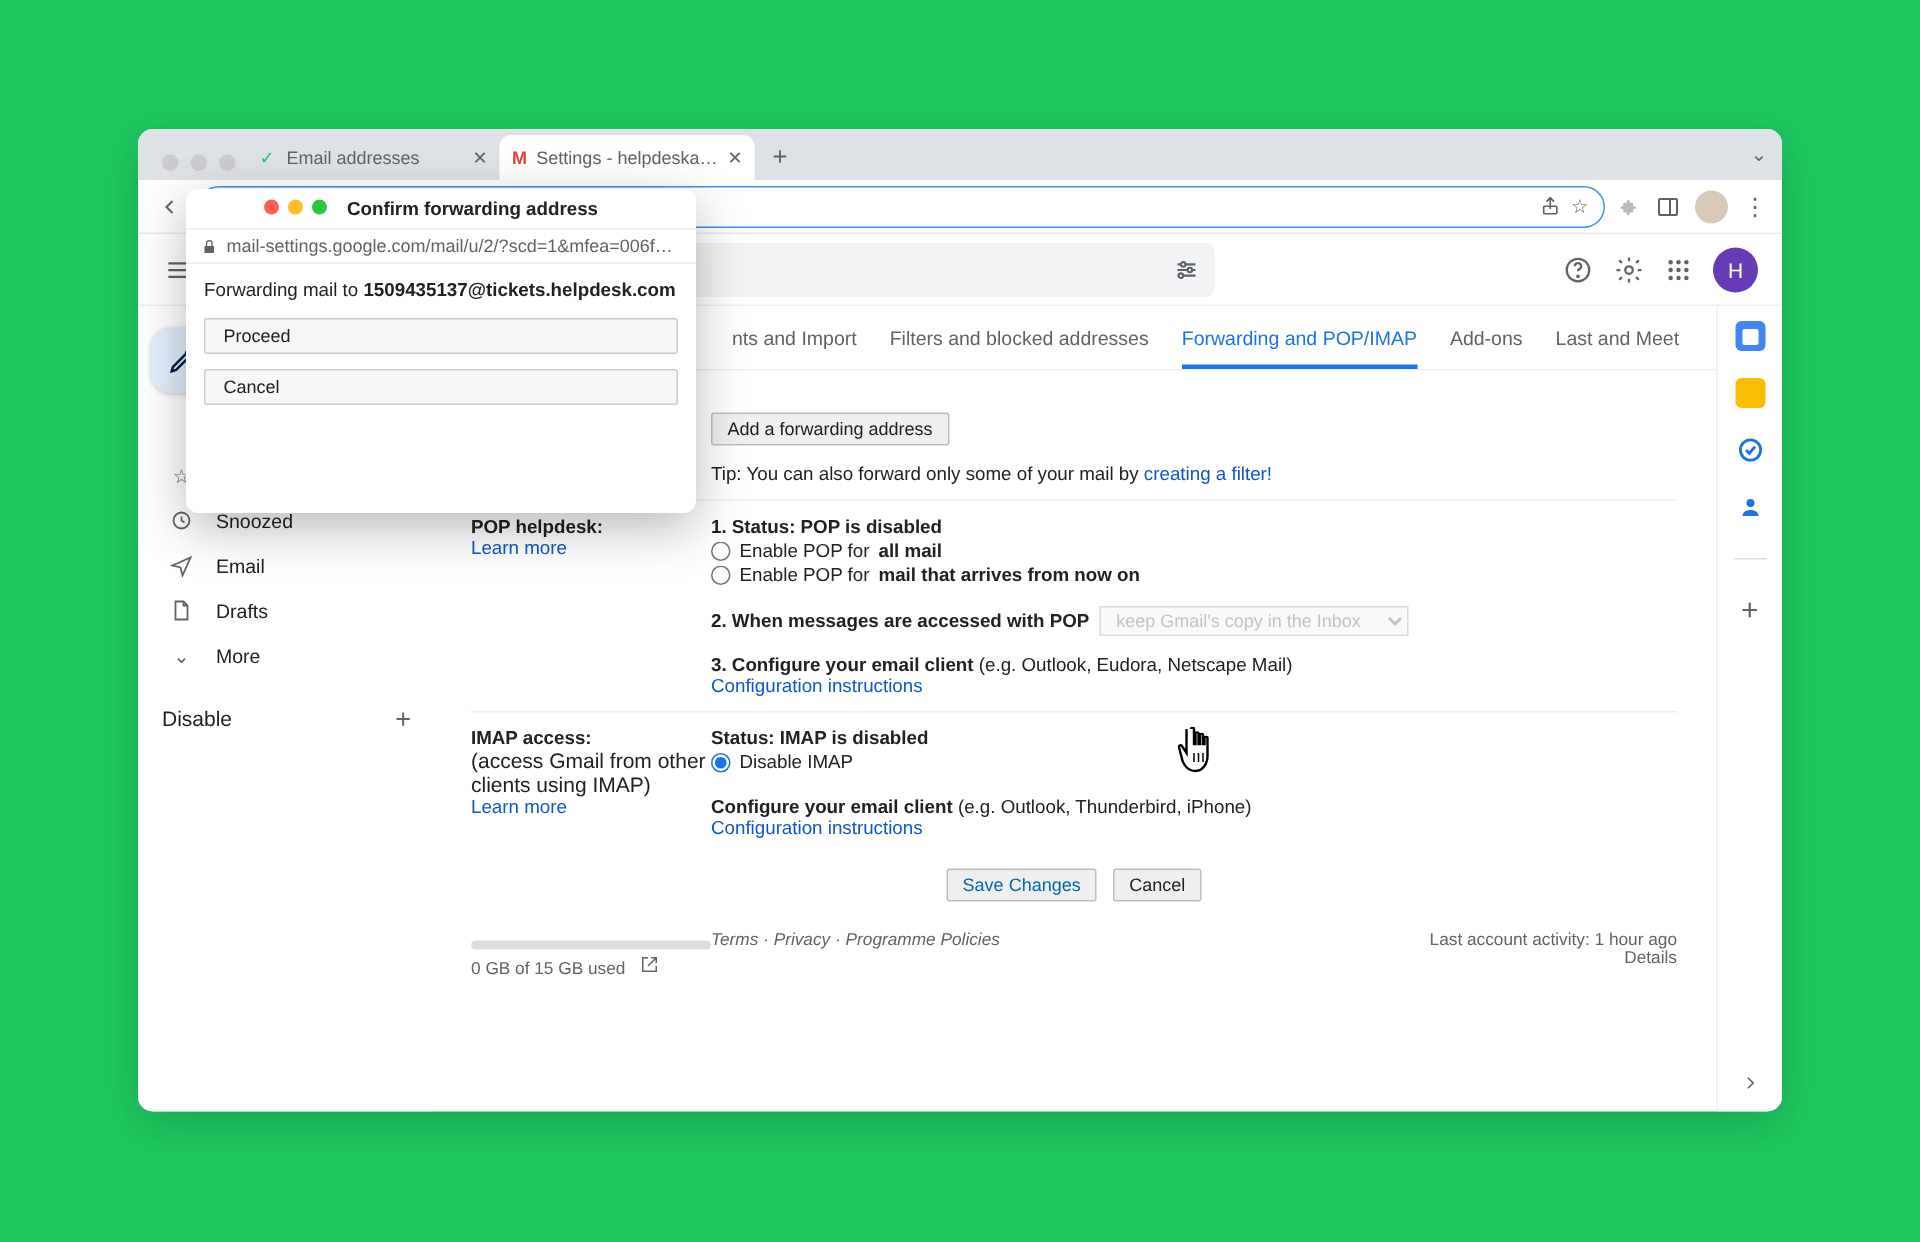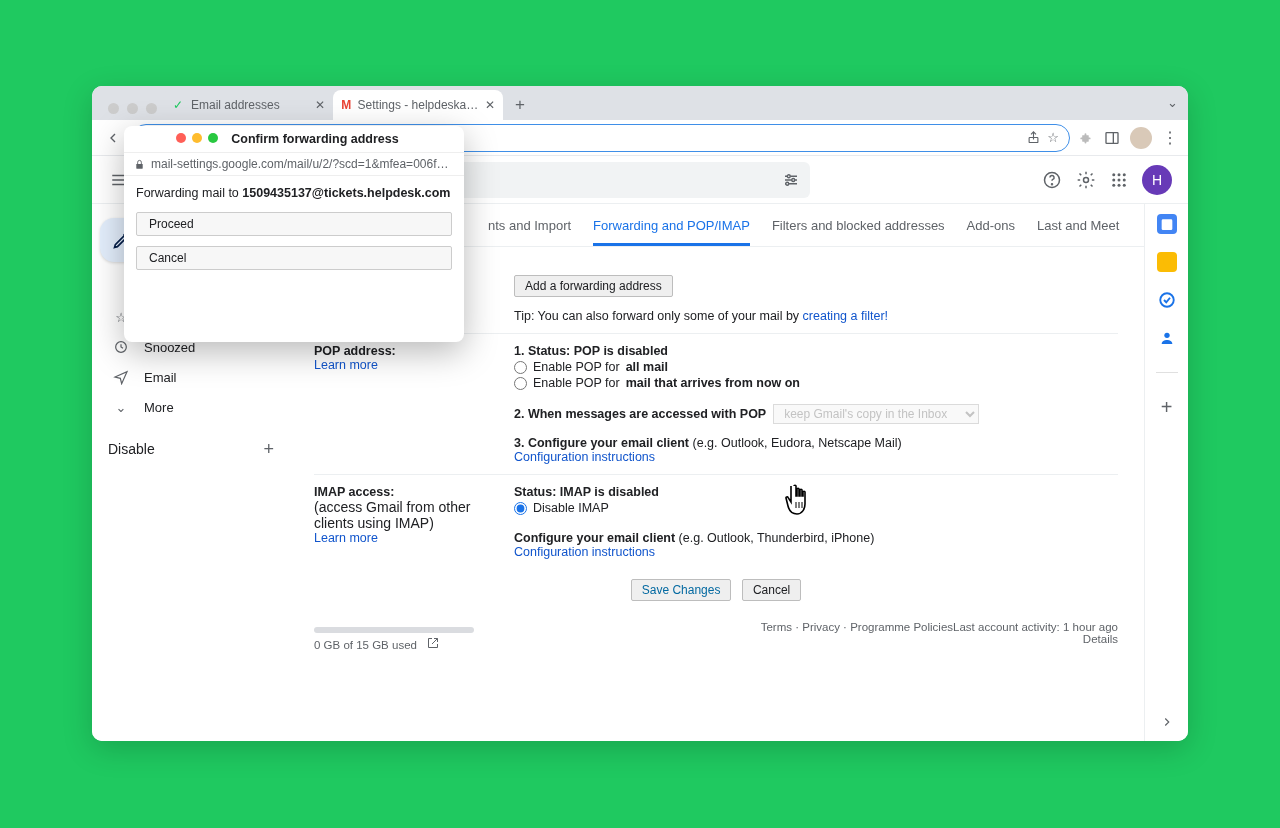--- a/index.html
+++ b/index.html
@@ -121,36 +121,36 @@
   border-bottom:1px solid #eceff1;
   font-size:13px; color:#5f6368;
 }
 .tabs .t { padding-bottom:10px; white-space:nowrap; }
 .tabs .t.active { color:#1a73e8; border-bottom:3px solid #1a73e8; font-weight:500; }
 
 .settings-body { padding: 18px 26px 10px 26px; font-size:12.5px; overflow-y:auto; height:calc(100% - 48px); }
 .srow { display:flex; padding:10px 0; border-bottom:1px solid #eceff1; }
 .srow .lbl { width:160px; flex-shrink:0; }
 .srow .lbl b { font-weight:700; }
-.srow .ct { flex:1; color:#202124;margin-left:40px; }
+.srow .ct { flex:1; color:#202124; }
 .link { color:#15c; cursor:pointer; }
 .btn-gray {
   display:inline-block; background:#efefef; border:1px solid #bdbdbd;
   padding:3px 10px; font-size:12px; border-radius:2px; cursor:pointer;
 }
 .btn-disabled { color:#0369a1; }
 select.fake {
   border:1px solid #ccc; background:#f7f7f7; color:#aaa;
   font-size:12px; padding:1px 6px; width:206px;
 }
 .radio-row { display:flex; align-items:center; gap:6px; margin:2px 0; }
 .radio-row input { accent-color:#1a73e8; }
 
 .footer { display:flex; align-items:flex-start; padding:14px 0; font-size:11.5px; color:#5f6368; }
-.footer .mid { flex:1; text-align:right; }
+.footer .mid { flex:1; text-align:left;font-style:italic; }
 .footer .r { text-align:right; }
 .hscroll { height:6px; width:160px; background:#dadce0; border-radius:3px; margin:6px 0 4px 0; }
 
 .actions { text-align:center; padding:10px 0 6px; }
 
 
 .dialog {
   position:absolute; left:32px; top:40px;
   width: 340px; background:#fff;
   border-radius: 8px;
@@ -314,34 +314,43 @@
       </div>
       <div class="sb-item">
         <span class="ico">
           <svg width="16" height="16" viewBox="0 0 24 24" fill="none" stroke="#5f6368" stroke-width="1.8">
               <path d="M3 12l18-8-8 18-2-8-8-2z"></path>
             </svg>
         </span>
         <span>Email</span>
       </div>
       <div class="sb-item">
+        <span class="ico">
+          <svg width="16" height="16" viewBox="0 0 24 24" fill="none" stroke="#5f6368" stroke-width="1.8">
+              <path d="M6 3h8l4 4v14H6z"></path>
+              <path d="M14 3v4h4"></path>
+            </svg>
+        </span>
+        <span>Drafts</span>
+      </div>
+      <div class="sb-item">
         <span class="ico">⌄</span>
         <span>More</span>
       </div>
       <div class="labels-row">
         <span>Disable</span>
         <span style="font-size:18px;color:#5f6368">+</span>
       </div>
     </div>
 
     <div class="main">
       <div class="tabs">
         <div class="t">nts and Import</div>
+        <div class="t">Filters and blocked addresses</div>
         <div class="t active">Forwarding and POP/IMAP</div>
-        <div class="t">Filters and blocked addresses</div>
         <div class="t">Add-ons</div>
         <div class="t">Last and Meet</div>
 
       </div>
 
       <div class="settings-body">
 
         <div class="srow">
           <div class="lbl">
             <b>Forwarding:</b><br>
@@ -349,21 +358,21 @@
           </div>
           <div class="ct">
             <span class="btn-gray">Add a forwarding address</span>
             <div style="height:12px"></div>
             <span>Tip: You can also forward only some of your mail by </span><span class="link">creating a filter!</span>
           </div>
         </div>
 
         <div class="srow">
           <div class="lbl">
-            <b>POP address:</b><br>
+            <b>POP helpdesk:</b><br>
             <span class="link">Learn more</span>
           </div>
           <div class="ct">
             <b>1. Status: POP is disabled</b>
             <div class="radio-row">
               <input type="radio" name="pop" style="">
               <span>Enable POP for </span>
                 <b>all mail</b>
             </div>
             <div class="radio-row">

